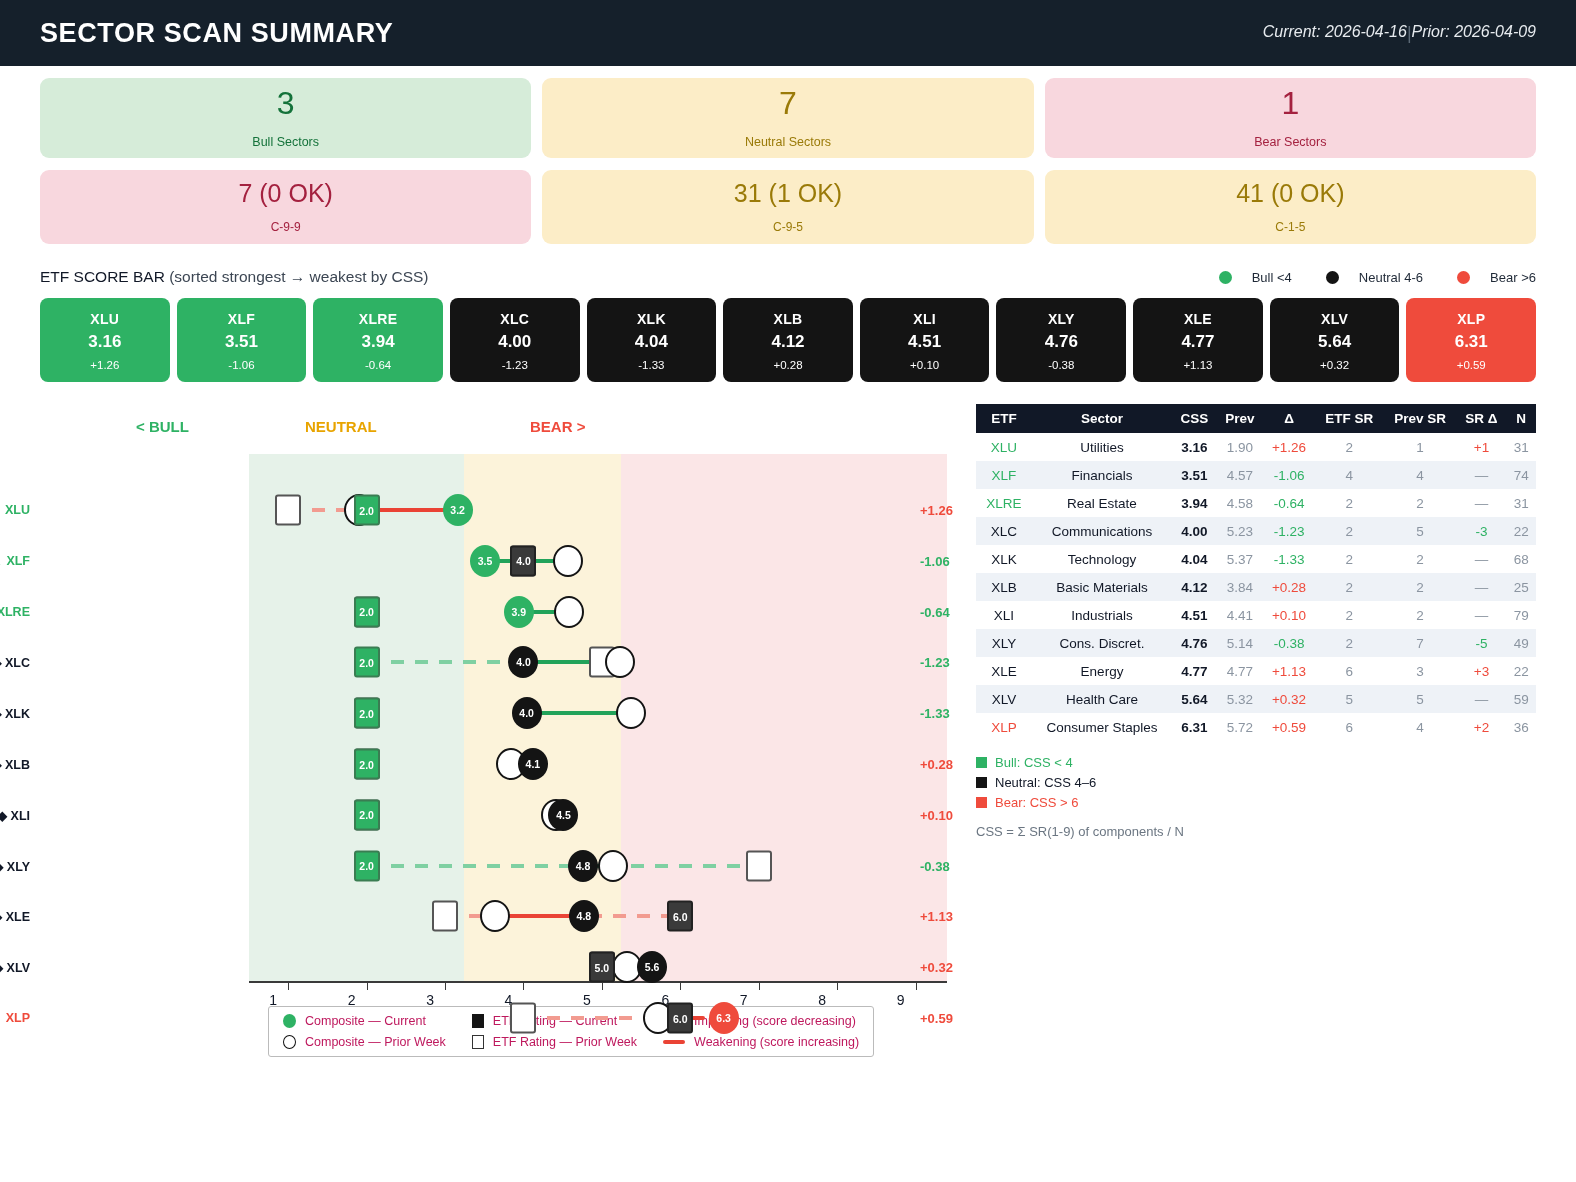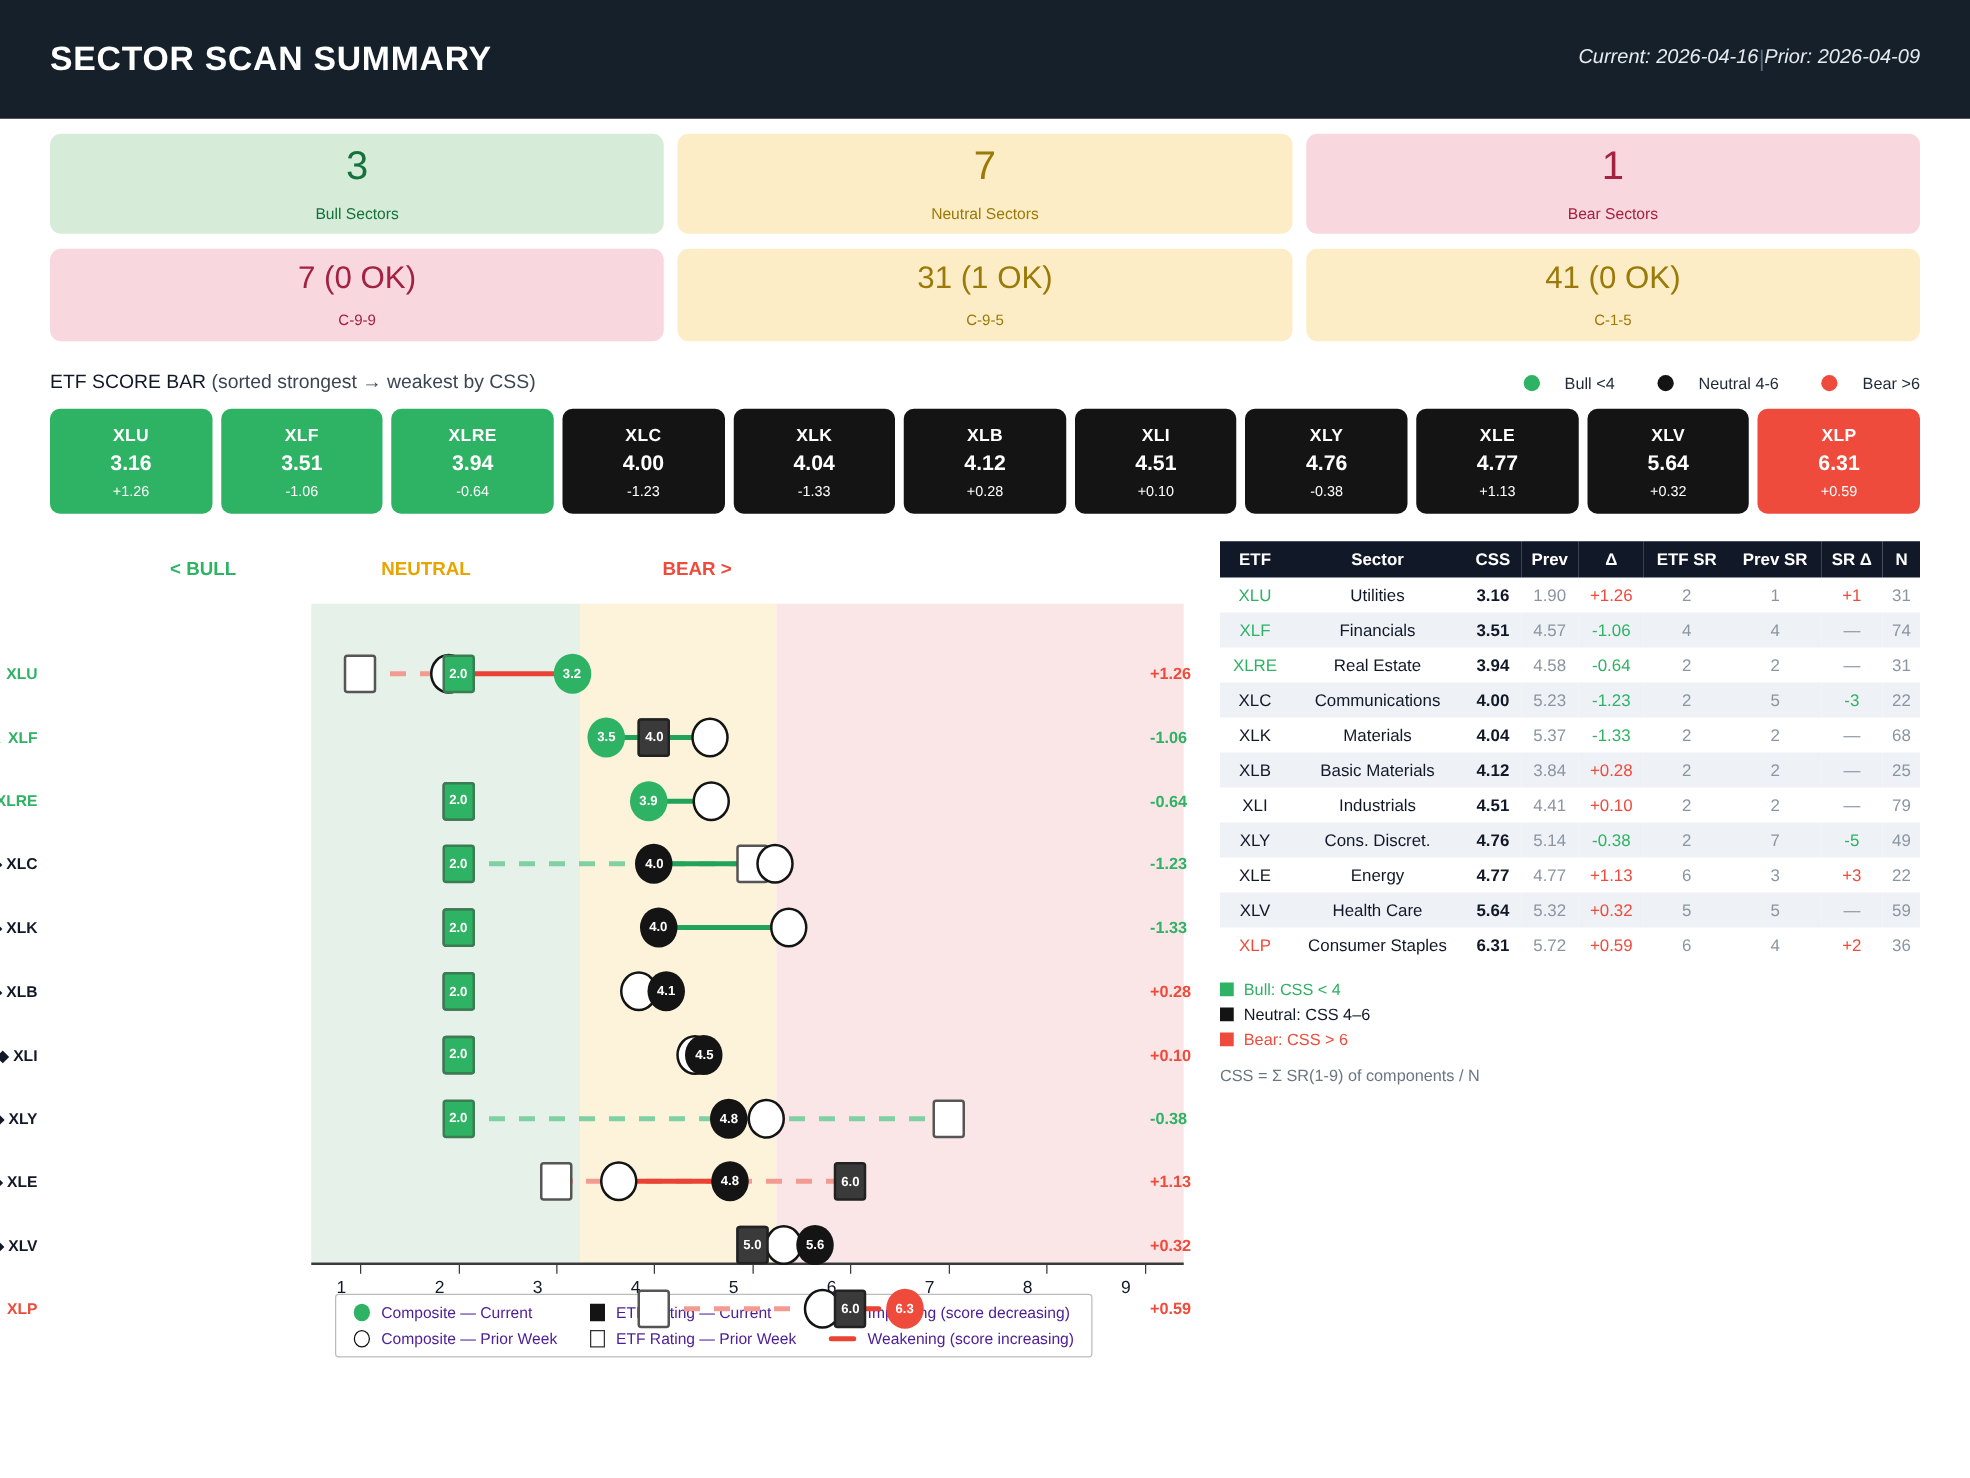--- a/index.html
+++ b/index.html
@@ -6,21 +6,21 @@
   html, body { margin:0; padding:0; }
   body {
     width:1576px; height:1182px;
     font-family:"Liberation Sans", sans-serif;
     background:#ffffff; color:#111827;
     overflow:hidden;
   }
 
   
   .header {
-    height:95px; background:#15202b; color:#ffffff;
+    height:66px; background:#15202b; color:#ffffff;
     display:flex; align-items:center; justify-content:space-between;
     padding:0 40px;
   }
   .header-title { font-size:27px; font-weight:700; letter-spacing:.6px; }
   .header-dates { display:flex; align-items:flex-start; font-size:16px; color:#e7ebef;font-style:italic; }
   .hdr-sep { color:#5b6875; font-size:18px; }
 
   
   .cards-row {
     display:flex; gap:11px; padding:12px 40px 0 40px;
@@ -149,21 +149,21 @@
     font-size:10.5px; font-weight:700; color:#ffffff; border:2px solid #555;
   }
   .mk-square.filled-green { background:#2eb264; border-color:#3a7d52; }
   .mk-square.filled-black { background:#3a3a3a; border-color:#222; }
   .mk-square.hollow { background:#ffffff; border:2.5px solid #555; }
 
   
   .plot-legend {
     position:absolute; left:228px; top:610px;
     background:#ffffff; border:1px solid #bbbbbb; border-radius:3px;
-    padding:7px 14px; display:flex; gap:26px; font-size:12.5px; color:#4c1d95;
+    padding:7px 14px; display:flex; gap:26px; font-size:12.5px; color:#be185d;
   }
   .lg-col { display:flex; flex-direction:column; gap:7px; }
   .lg-item { display:flex; align-items:center; gap:9px; white-space:nowrap; }
   .lg-dot-f { width:13px; height:14px; border-radius:50%; background:#2eb264; }
   .lg-dot-h { width:13px; height:14px; border-radius:50%; background:#fff; border:1.6px solid #111; }
   .lg-sq-f { width:12px; height:14px; background:#141414; }
   .lg-sq-h { width:12px; height:14px; background:#fff; border:1.6px solid #333; }
   .lg-line { width:22px; height:4px; border-radius:2px; }
   .lg-line.green { background:#22a35a; }
   .lg-line.red { background:#ea4335; }
@@ -520,21 +520,21 @@
             <td class="t-css">4.00</td>
             <td class="t-prev">5.23</td>
             <td class="t-neg">-1.23</td>
             <td class="t-muted">2</td>
             <td class="t-muted">5</td>
             <td class="t-neg">-3</td>
             <td class="t-muted">22</td>
           </tr>
           <tr>
             <td class="col-etf t-neutral">XLK</td>
-            <td class="col-sector">Materials</td>
+            <td class="col-sector">Technology</td>
             <td class="t-css">4.04</td>
             <td class="t-prev">5.37</td>
             <td class="t-neg">-1.33</td>
             <td class="t-muted">2</td>
             <td class="t-muted">2</td>
             <td class="t-muted">—</td>
             <td class="t-muted">68</td>
           </tr>
           <tr>
             <td class="col-etf t-neutral">XLB</td>

